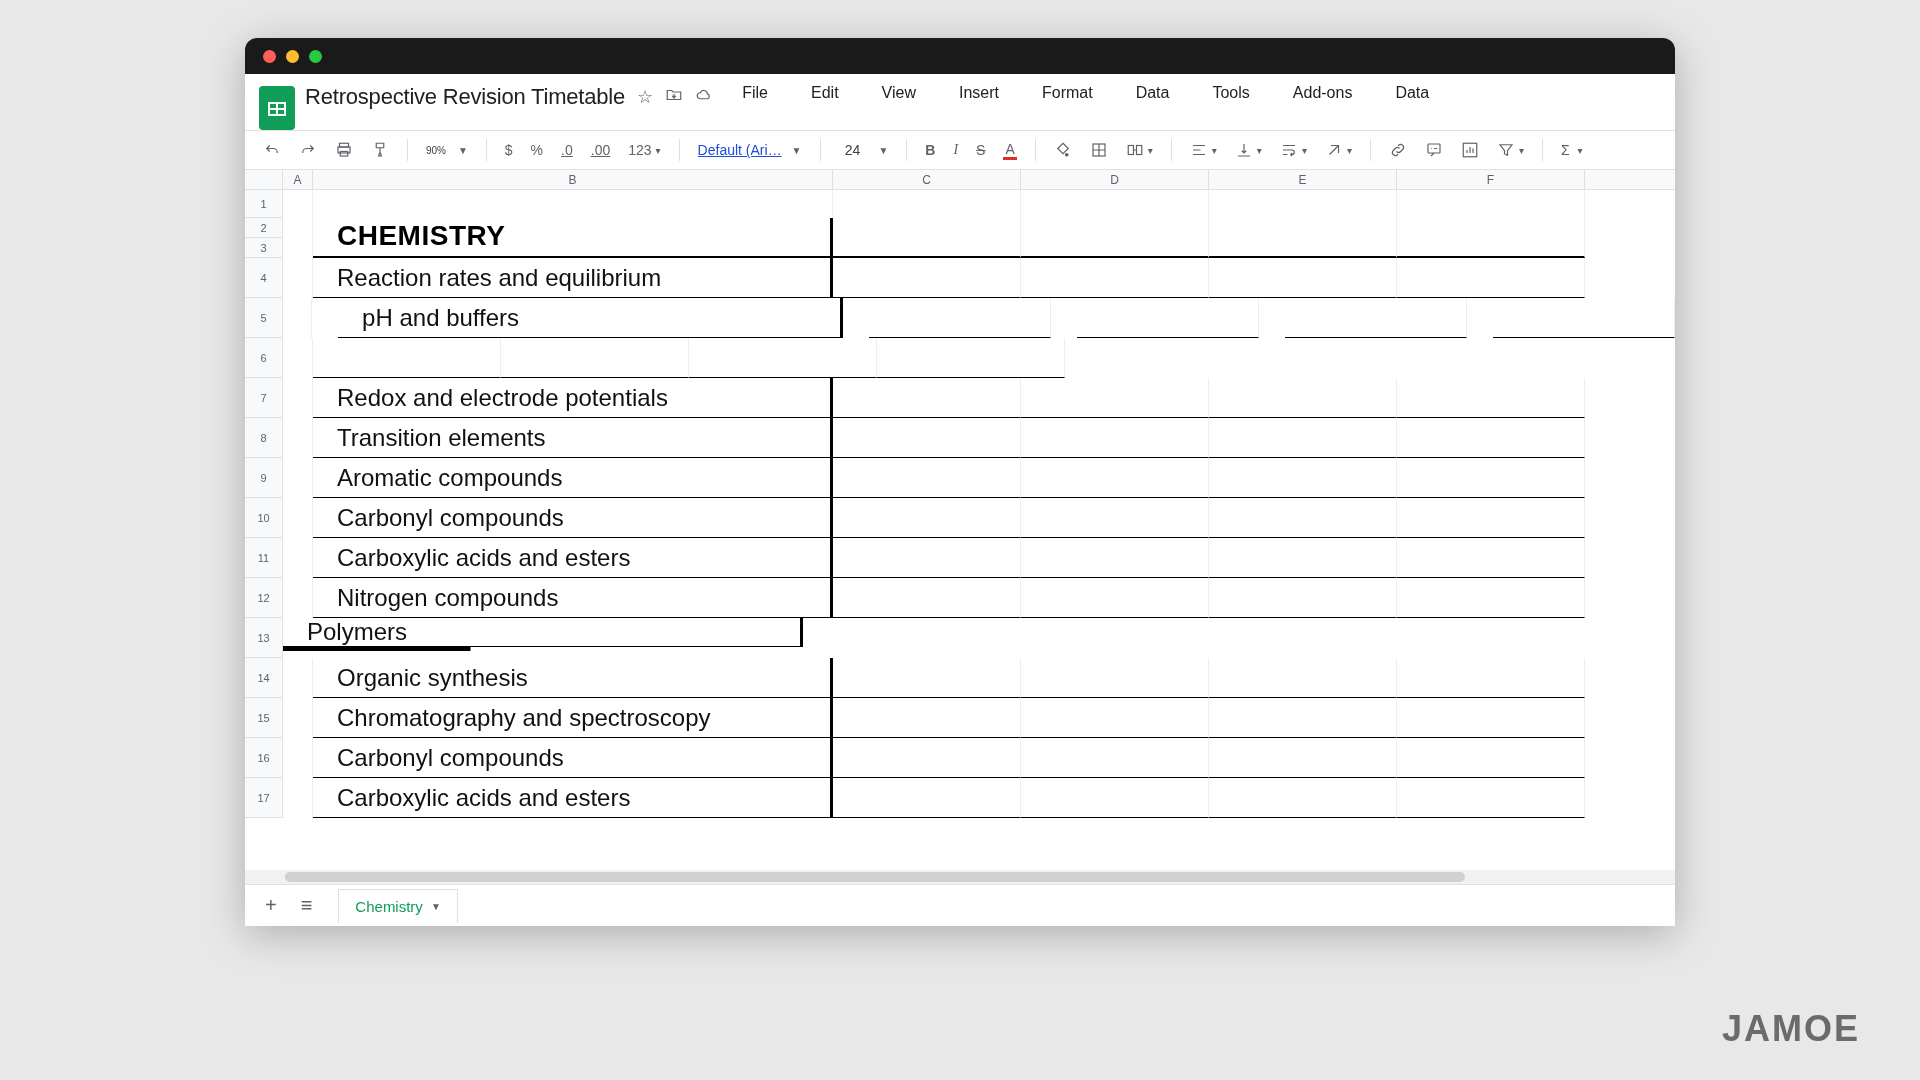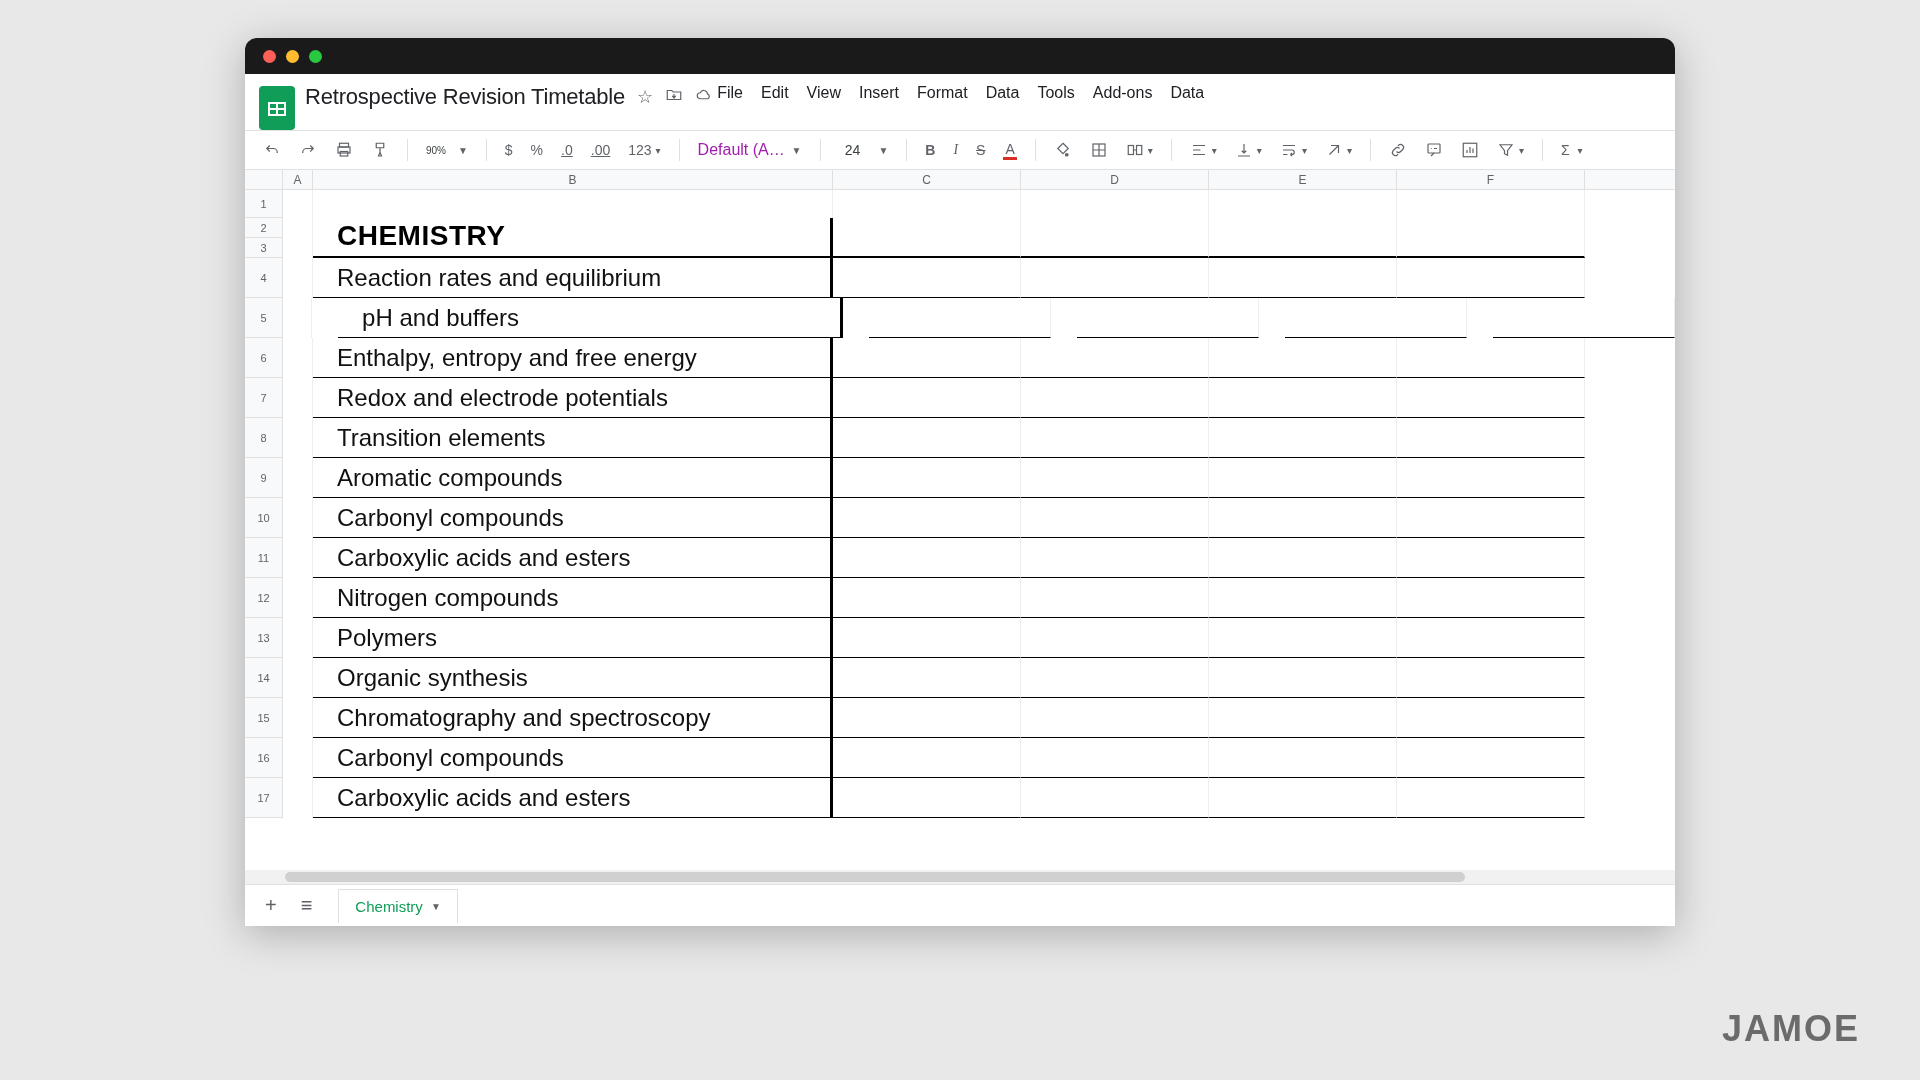--- a/index.html
+++ b/index.html
@@ -62,36 +62,36 @@
     linear-gradient(#fff,#fff) 0 12px/100% 2px no-repeat,
     linear-gradient(#fff,#fff) 0 0/2px 100% no-repeat,
     linear-gradient(#fff,#fff) 8px 0/2px 100% no-repeat,
     linear-gradient(#fff,#fff) 16px 0/2px 100% no-repeat;
 }
 .docmeta { display: flex; flex-direction: row; gap: 4px; }
 .title-row { display: flex; align-items: center; gap: 12px; }
 .doc-title { font-size: 22px; color: #202124; letter-spacing: -0.2px; }
 .title-icon { color: #5f6368; font-size: 18px; }
 .menu-row { display: flex; gap: 18px; font-size: 16px; color: #202124; padding-bottom: 6px; }
-.menu-item { cursor: pointer; }
+.menu-item { cursor: pointer; margin-left: 25px; }
 .toolbar {
   border-top: 1px solid #e0e0e0;
   border-bottom: 1px solid #e0e0e0;
   height: 40px;
   display: flex;
   align-items: center;
   padding: 0 14px;
   gap: 10px;
   color: #5f6368;
   font-size: 14px;
 }
 .tb-sep { width: 1px; height: 22px; background: #e0e0e0; margin: 0 4px; }
 .tb-btn { padding: 4px 4px; cursor: pointer; display: flex; align-items: center; gap: 4px; }
 .tb-zoom { font-size: 10px; color: #3c4043; }
-.tb-font { font-size: 16px; color: #a21caf; width: 90px; white-space: nowrap; overflow: hidden; text-overflow: ellipsis; }
+.tb-font { font-size: 14px; color: #1d4ed8; width: 90px; white-space: nowrap; overflow: hidden; text-overflow: ellipsis; text-decoration: underline; }
 .tb-size { font-size: 14px; color: #3c4043; width: 28px; text-align: center; }
 .caret { font-size: 10px; color: #5f6368; }
 .underline-a { border-bottom: 3px solid #d93025; padding: 0 2px; }
 .sheet-area { display: flex; height: 700px; position: relative; }
 .col-headers {
   position: absolute;
   left: 0; top: 0; right: 0;
   height: 20px;
   display: flex;
   background: #f8f9fa;
@@ -438,23 +438,20 @@
             <div class="cell c-b border-thin-bottom border-strong-right">
               <span class="topic">pH and buffers</span>
             </div>
             <div class="cell c-c border-thin-bottom"></div>
             <div class="cell c-d border-thin-bottom"></div>
             <div class="cell c-e border-thin-bottom"></div>
             <div class="cell c-f border-thin-bottom"></div>
           </div>
           <div class="g-row" style="height: 40px;">
             <div class="cell c-a"></div>
-            <div class="cell c-b border-thin-bottom border-strong-right">
-              <span class="topic">Enthalpy, entropy and free energy</span>
-            </div>
             <div class="cell c-c border-thin-bottom"></div>
             <div class="cell c-d border-thin-bottom"></div>
             <div class="cell c-e border-thin-bottom"></div>
             <div class="cell c-f border-thin-bottom"></div>
           </div>
           <div class="g-row" style="height: 40px;">
             <div class="cell c-a"></div>
             <div class="cell c-b border-thin-bottom border-strong-right">
               <span class="topic">Redox and electrode potentials</span>
             </div>
@@ -506,21 +503,21 @@
           <div class="g-row" style="height: 40px;">
             <div class="cell c-a"></div>
             <div class="cell c-b border-thin-bottom border-strong-right">
               <span class="topic">Nitrogen compounds</span>
             </div>
             <div class="cell c-c border-thin-bottom"></div>
             <div class="cell c-d border-thin-bottom"></div>
             <div class="cell c-e border-thin-bottom"></div>
             <div class="cell c-f border-thin-bottom"></div>
           </div>
-          <div class="g-row" style="height: 40px;">
+          <div class="g-row" style="height: 40px; flex-direction: column;">
             <div class="cell c-a"></div>
             <div class="cell c-b border-thin-bottom border-strong-right">
               <span class="topic">Polymers</span>
             </div>
             <div class="cell c-c border-thin-bottom"></div>
             <div class="cell c-d border-thin-bottom"></div>
             <div class="cell c-e border-thin-bottom"></div>
             <div class="cell c-f border-thin-bottom"></div>
           </div>
           <div class="g-row" style="height: 40px;">

